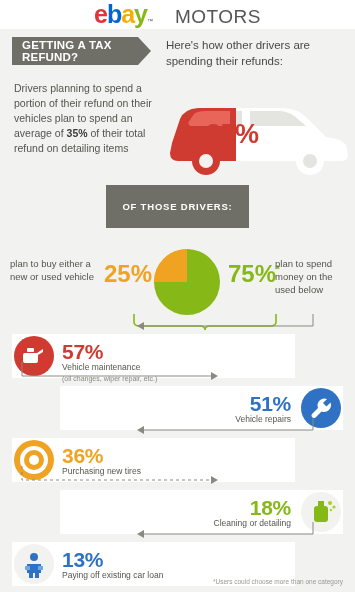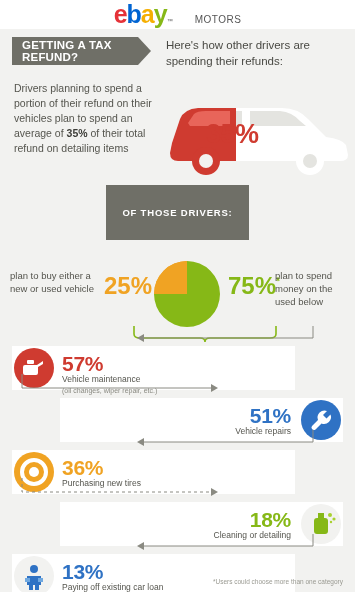--- a/index.html
+++ b/index.html
@@ -24,21 +24,21 @@
     align-items: center;
     justify-content: center;
   }
   .logo-wrap { display: flex; align-items: baseline; }
   .ebay { font-size: 25px; font-weight: bold; letter-spacing: -1px; }
   .ebay .e { color: #e53238; }
   .ebay .b { color: #0064d2; }
   .ebay .a { color: #f5af02; }
   .ebay .y { color: #86b817; }
   .motors {
-    font-size: 10px; color: #555; letter-spacing: 0.5px;
+    font-size: 19px; color: #555; letter-spacing: 0.5px;
     margin-left: 22px; font-weight: 400;
   }
   .tm { font-size: 6px; vertical-align: super; color: #555; }
 
   
   .title-band {
     display: flex; align-items: flex-start;
     padding: 8px 0 6px 12px;
   }
   .tax-tag {
@@ -83,21 +83,21 @@
     font-size: 27px; color: #cf3b30; font-weight: bold;
     letter-spacing: -0.5px;
   }
 
   
   .otd-wrap { text-align: center; margin-top: -2px; }
   .otd {
     display: inline-block;
     background: #6f6f67; color: #fff;
     font-size: 9.5px; font-weight: bold; letter-spacing: 0.8px;
-    padding: 22px 16px;
+    padding: 16px 16px;
   }
 
   
   .pie-section {
     position: relative; height: 96px; margin-top: 6px;
   }
   .pie-left {
     position: absolute; left: 10px; top: 24px; width: 86px;
     text-align: left; font-size: 9.5px; color: #55554e; line-height: 1.35;
   }

